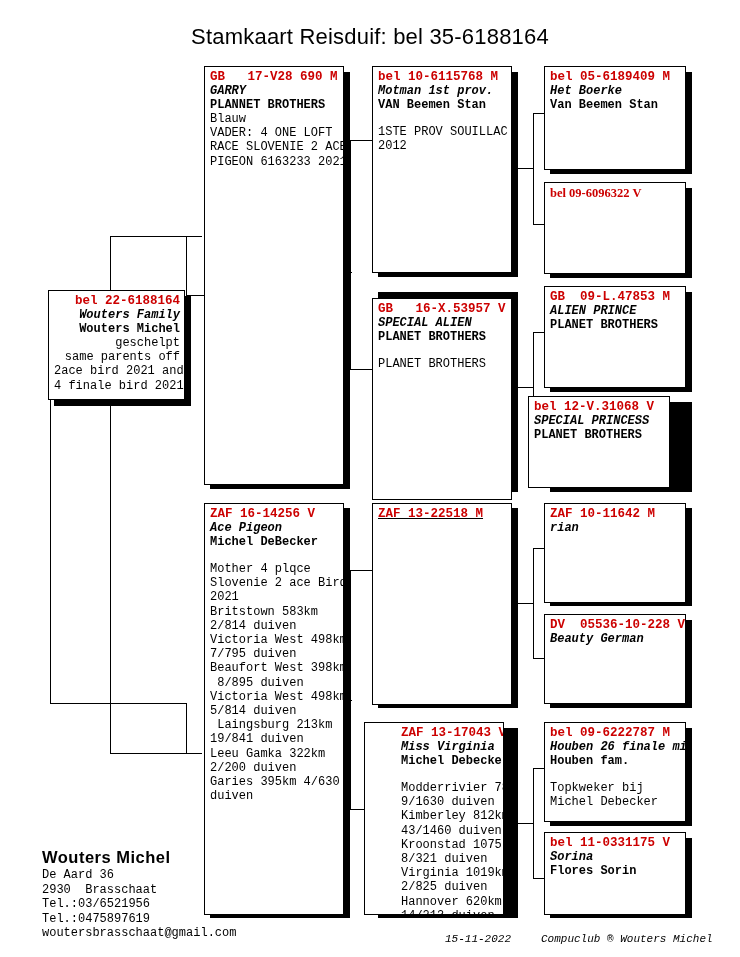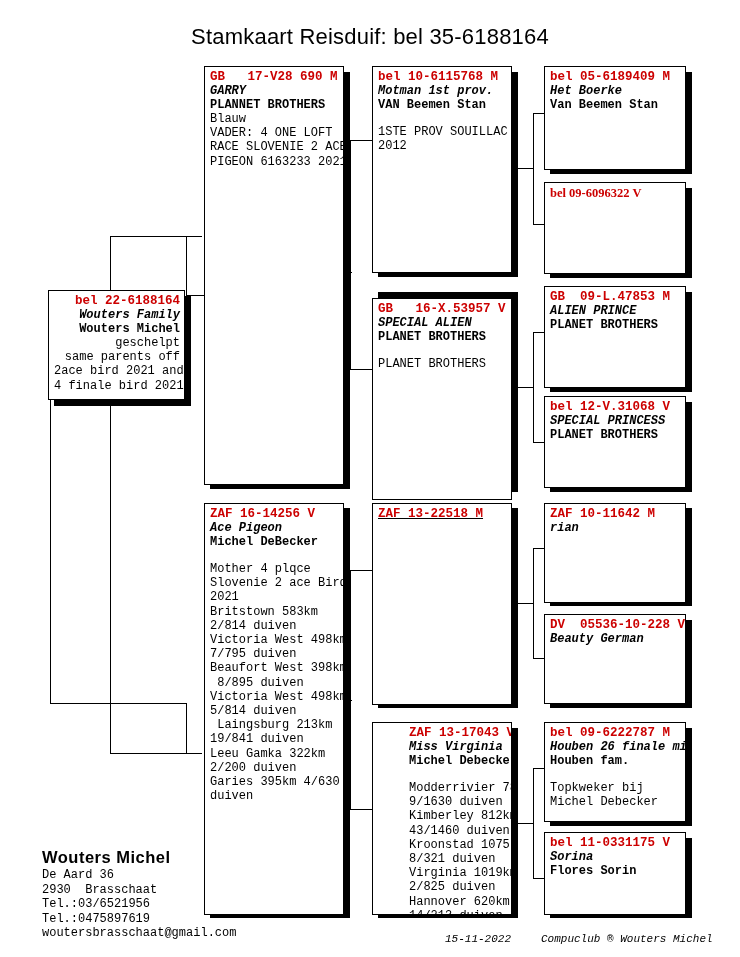--- a/index.html
+++ b/index.html
@@ -231,21 +231,21 @@
     <div class="lines">PLANET BROTHERS</div>
   </div>
 
   <div class="box" style="left:372px;top:503px;width:140px;height:202px;text-decoration:underline;">
     <div class="ring">ZAF 13-22518 M</div>
     <div class="nm"></div>
     <div class="ow"></div>
     <div class="lines"></div>
   </div>
 
-  <div class="box" style="left:372px;top:722px;width:140px;height:193px;padding-left:36px;">
+  <div class="box" style="left:364px;top:722px;width:140px;height:193px;padding-left:36px;">
     <div class="ring">ZAF 13-17043 V</div>
     <div class="nm">Miss Virginia</div>
     <div class="ow">Michel Debecker</div>
     <div class="gap"></div>
     <div class="lines">Modderrivier 781km
 9/1630 duiven
 Kimberley 812km
 43/1460 duiven
 Kroonstad 1075km
 8/321 duiven
@@ -269,21 +269,21 @@
     <div class="lines"></div>
   </div>
 
   <div class="box" style="left:544px;top:286px;width:142px;height:102px;">
     <div class="ring">GB  09-L.47853 M</div>
     <div class="nm">ALIEN PRINCE</div>
     <div class="ow">PLANET BROTHERS</div>
     <div class="lines"></div>
   </div>
 
-  <div class="box" style="left:544px;top:396px;width:142px;height:92px;">
+  <div class="box" style="left:528px;top:396px;width:142px;height:92px;">
     <div class="ring">bel 12-V.31068 V</div>
     <div class="nm">SPECIAL PRINCESS</div>
     <div class="ow">PLANET BROTHERS</div>
     <div class="lines"></div>
   </div>
 
   <div class="box" style="left:544px;top:503px;width:142px;height:100px;">
     <div class="ring">ZAF 10-11642 M</div>
     <div class="nm">rian</div>
     <div class="ow"></div>

